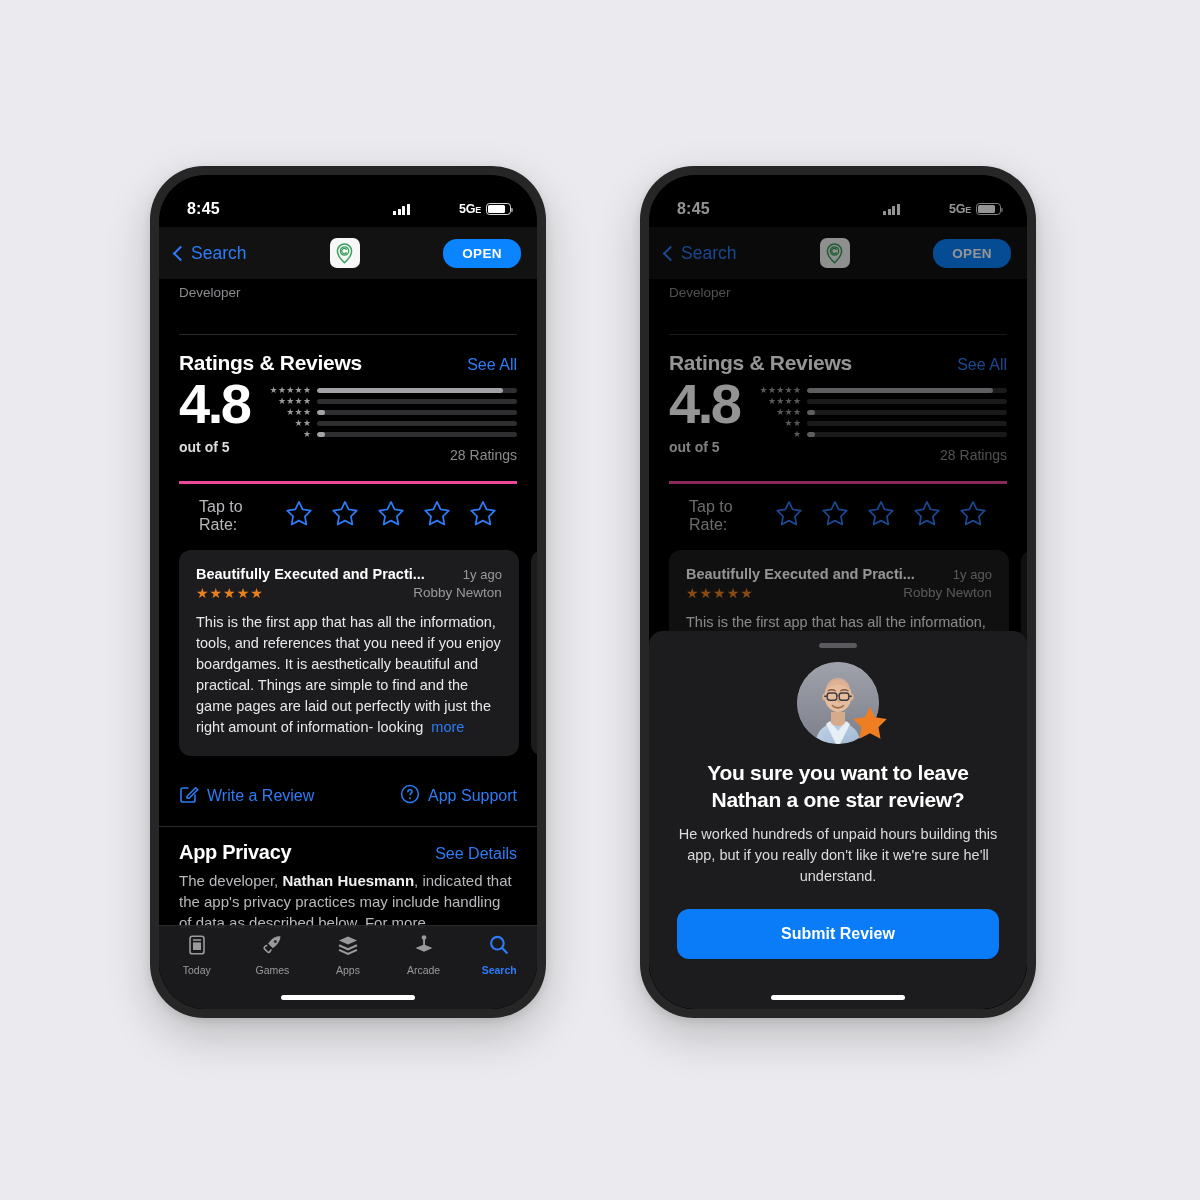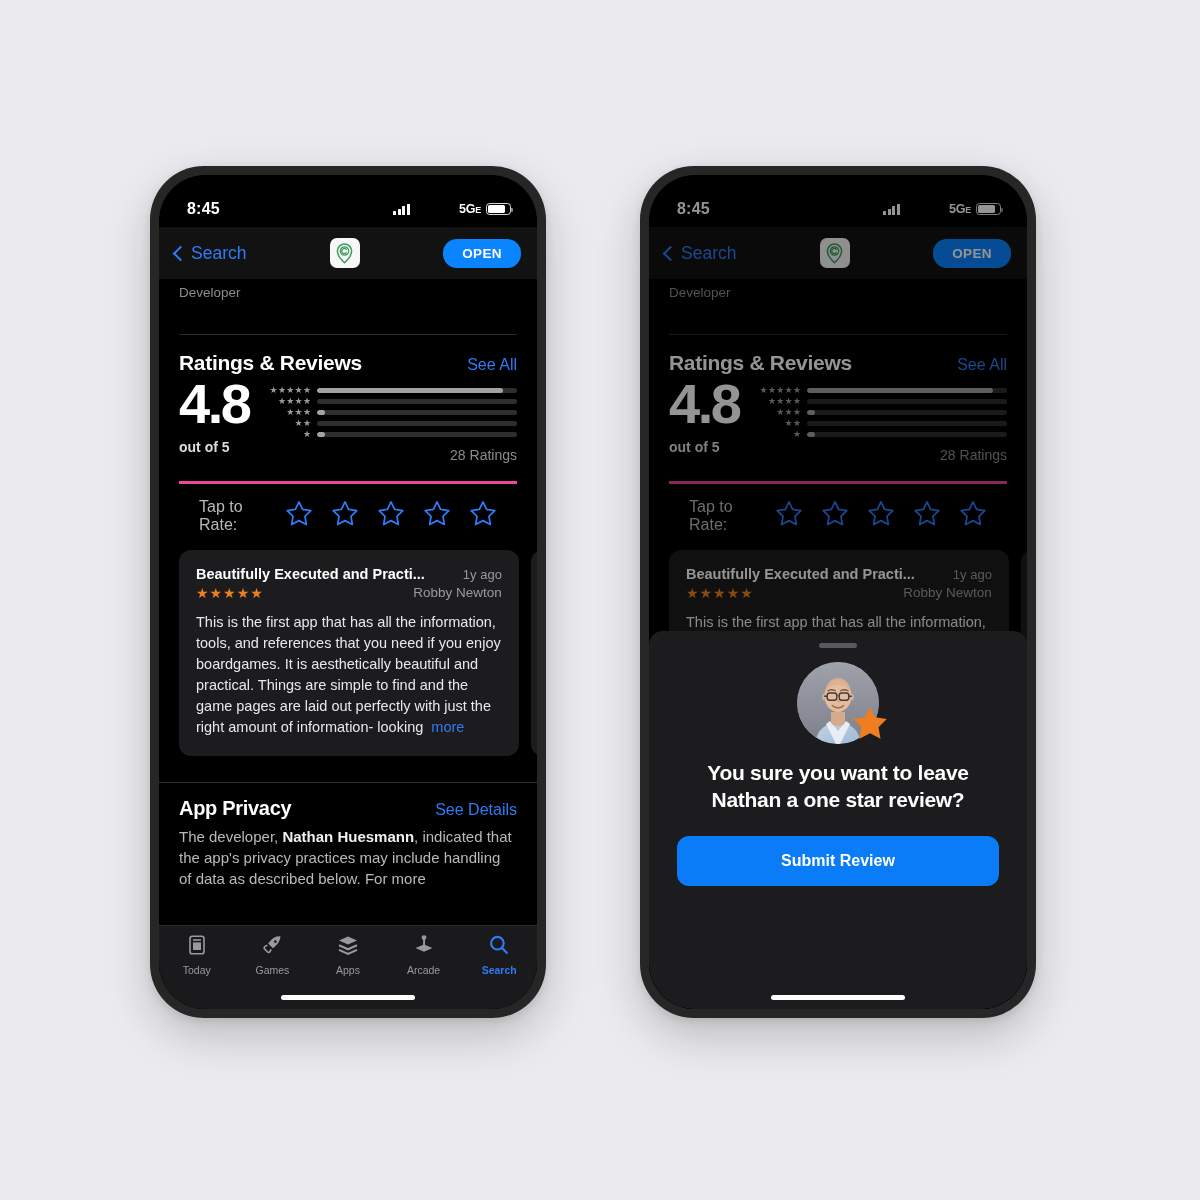--- a/index.html
+++ b/index.html
@@ -294,20 +294,37 @@
               <div class="rc-mid">
                 <div class="rc-stars">★★★★★</div>
                 <div class="rc-author">Robby Newton</div>
               </div>
               <div class="rc-body"><span>This is the first app that has all the information, tools, and references that you need if you enjoy boardgames. It is aesthetically beautiful and practical. Things are simple to find and the game pages are laid out perfectly with just the right amount of information- looking</span>&nbsp; <span class="rc-more">more</span></div>
             </div>
             <div class="rcard peek"></div>
           </div>
         </div>
 
+        <div class="actions">
+          <div class="action">
+            <span><svg width="20" height="20" viewBox="0 0 20 20">
+                  <path d="M16 11v5.2c0 1-.8 1.8-1.8 1.8H3.8C2.8 18 2 17.2 2 16.2V5.8C2 4.8 2.8 4 3.8 4H9" fill="none" stroke="#2d7cf6" stroke-width="1.6" stroke-linecap="round"></path>
+                  <path d="M8.1 12.3l8.6-8.6 2 2-8.6 8.6H8.1z" fill="none" stroke="#2d7cf6" stroke-width="1.6" stroke-linejoin="round"></path>
+                </svg></span>
+            <span>Write a Review</span>
+          </div>
+          <div class="action right">
+            <span><svg width="20" height="20" viewBox="0 0 20 20">
+                  <circle cx="10" cy="10" r="8.4" fill="none" stroke="#2d7cf6" stroke-width="1.5"></circle>
+                  <path d="M7.9 7.7c0-1.2 1-2 2.1-2s2.1.7 2.1 1.9c0 1.6-2 1.6-2 3.2" fill="none" stroke="#2d7cf6" stroke-width="1.5" stroke-linecap="round"></path>
+                  <circle cx="10" cy="14.2" r=".95" fill="#2d7cf6"></circle>
+                </svg></span>
+            <span>App Support</span>
+          </div>
+        </div>
 
         <div class="privacy">
           <div class="priv-head">
             <div class="priv-title">App Privacy</div>
             <div class="sec-link">See Details</div>
           </div>
           <div class="priv-body"><span>The developer, </span><b>Nathan Huesmann</b><span>, indicated that the app's privacy practices may include handling of data as described below. For more</span></div>
         </div>
       </div>
 
@@ -530,20 +547,21 @@
               </g>
             </svg>
           </div>
           <span class="badge-star">
             <svg width="40" height="40" viewBox="0 0 24 24">
                 <path d="M12 1.6l3.1 6.4 7 1-5 4.9 1.2 7L12 17.6 5.7 20.9l1.2-7-5-4.9 7-1z" fill="#ef7d22"></path>
               </svg>
           </span>
         </div>
         <div class="sheet-title">You sure you want to leave Nathan a one star review?</div>
+        <div class="sheet-body">He worked hundreds of unpaid hours building this app, but if you really don't like it we're sure he'll understand.</div>
         <button class="submit-btn">Submit Review</button>
       </div>
 
       <div class="homebar"></div>
     </div>
   </div>
 
 </div>
 
 </body></html>

